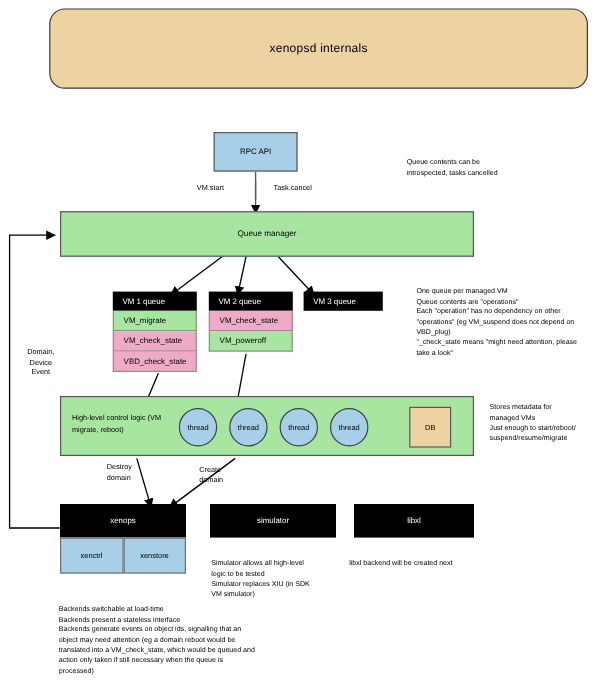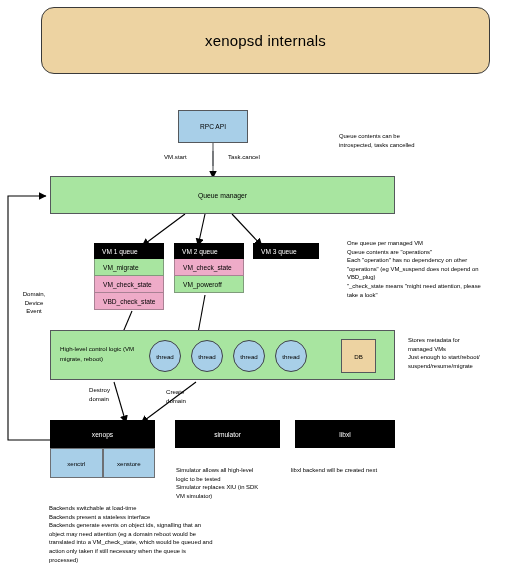--- a/index.html
+++ b/index.html
@@ -35,21 +35,21 @@
     height: 67px;
     background: #edd3a2;
     border: 1.4px solid #3a3a3a;
     border-radius: 13px;
     box-sizing: border-box;
     display: flex;
     align-items: center;
     justify-content: center;
   }
   .title-banner .txt {
-    font-size: 15px;
+    font-size: 10px;
     letter-spacing: .2px;
   }
 
   
   .rpc-box {
     position: absolute;
     left: 178px;
     top: 110px;
     width: 70px;
     height: 33px;

